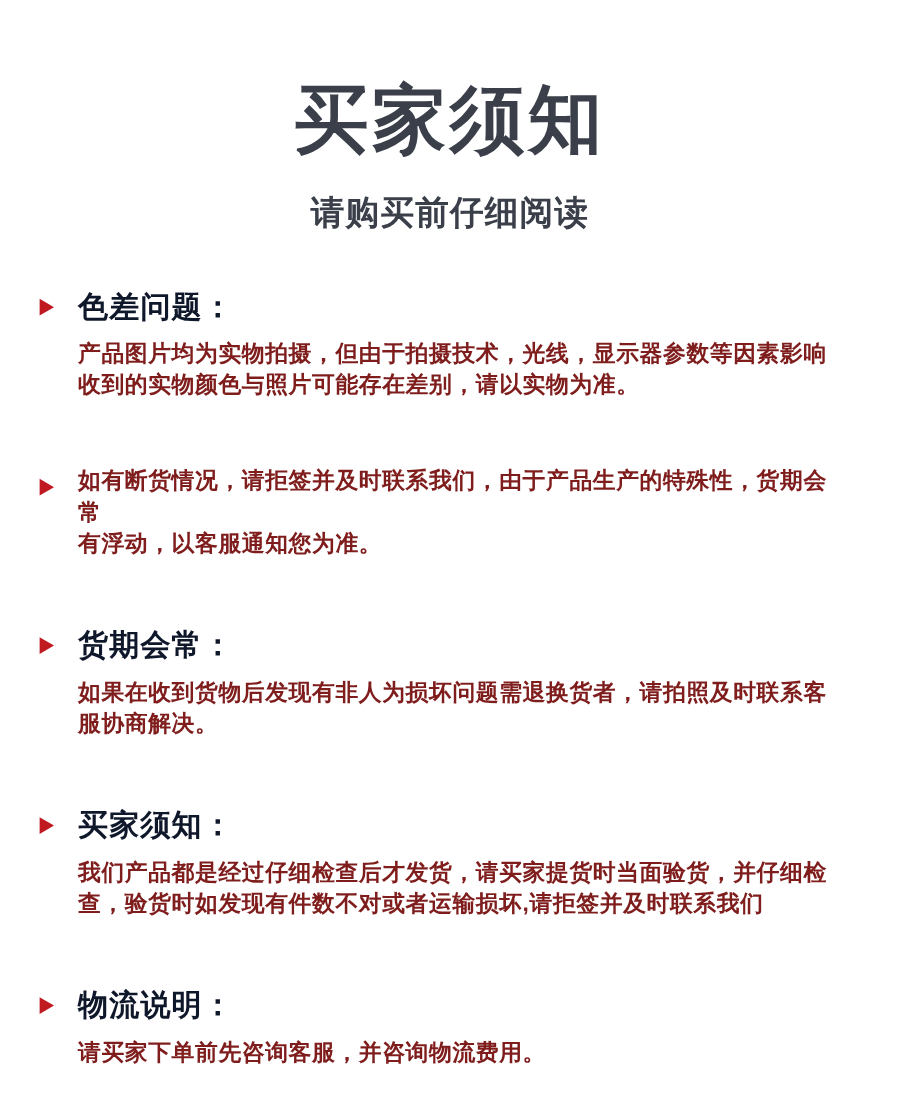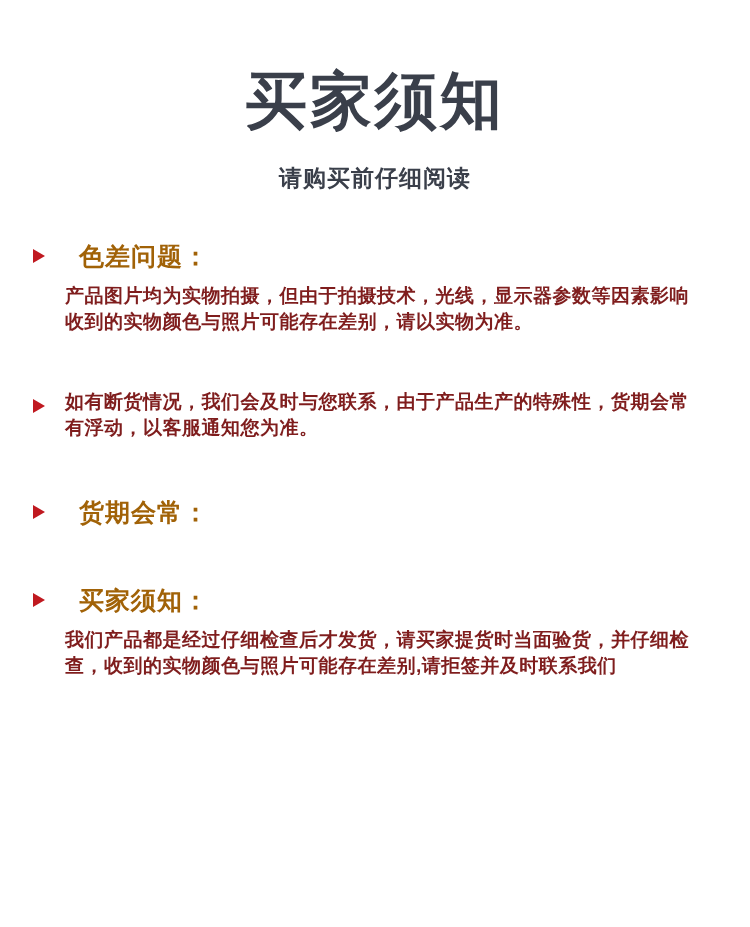--- a/index.html
+++ b/index.html
@@ -22,21 +22,21 @@
     text-align: center;
     font-size: 62px;
     line-height: 74px;
     font-weight: 700;
     color: #3a3f4a;
     letter-spacing: 3px;
     margin: 0;
   }
   .page-subtitle {
     text-align: center;
-    font-size: 23px;
+    font-size: 28px;
     line-height: 30px;
     font-weight: 600;
     color: #3a3f4a;
     letter-spacing: 1px;
     margin: 25px 0 0 0;
   }
   .sections {
     margin-top: 46px;
     padding-left: 65px;
     padding-right: 60px;
@@ -55,22 +55,22 @@
     width: 0;
     height: 0;
     border-top: 7px solid transparent;
     border-bottom: 7px solid transparent;
     border-left: 12px solid #c01920;
   }
   .section-heading {
     font-size: 25px;
     line-height: 34px;
     font-weight: 700;
-    color: #a16207;
-    margin: 0 0 10px 14px;
+    color: #0f172a;
+    margin: 0 0 10px 0;
     letter-spacing: 1px;
   }
   .section-body {
     font-size: 19px;
     line-height: 26px;
     font-weight: 600;
     color: #7f1d1d;
     margin: 0;
     white-space: pre-line;
     letter-spacing: 0.5px;
@@ -88,31 +88,38 @@
 
     <div class="section">
       <span class="bullet"></span>
       <h2 class="section-heading">色差问题：</h2>
       <p class="section-body">产品图片均为实物拍摄，但由于拍摄技术，光线，显示器参数等因素影响
 收到的实物颜色与照片可能存在差别，请以实物为准。</p>
     </div>
 
     <div class="section">
       <span class="bullet"></span>
-      <p class="section-body">如有断货情况，我们会及时与您联系，由于产品生产的特殊性，货期会常
+      <p class="section-body">如有断货情况，请拒签并及时联系我们，由于产品生产的特殊性，货期会常
 有浮动，以客服通知您为准。</p>
     </div>
 
     <div class="section">
       <span class="bullet"></span>
       <h2 class="section-heading">货期会常：</h2>
+      <p class="section-body">如果在收到货物后发现有非人为损坏问题需退换货者，请拍照及时联系客
+服协商解决。</p>
     </div>
 
     <div class="section">
       <span class="bullet"></span>
       <h2 class="section-heading">买家须知：</h2>
       <p class="section-body">我们产品都是经过仔细检查后才发货，请买家提货时当面验货，并仔细检
-查，收到的实物颜色与照片可能存在差别,请拒签并及时联系我们</p>
+查，验货时如发现有件数不对或者运输损坏,请拒签并及时联系我们</p>
     </div>
 
+    <div class="section">
+      <span class="bullet"></span>
+      <h2 class="section-heading">物流说明：</h2>
+      <p class="section-body">请买家下单前先咨询客服，并咨询物流费用。</p>
+    </div>
 
   </div>
 </div>
 
 </body></html>

